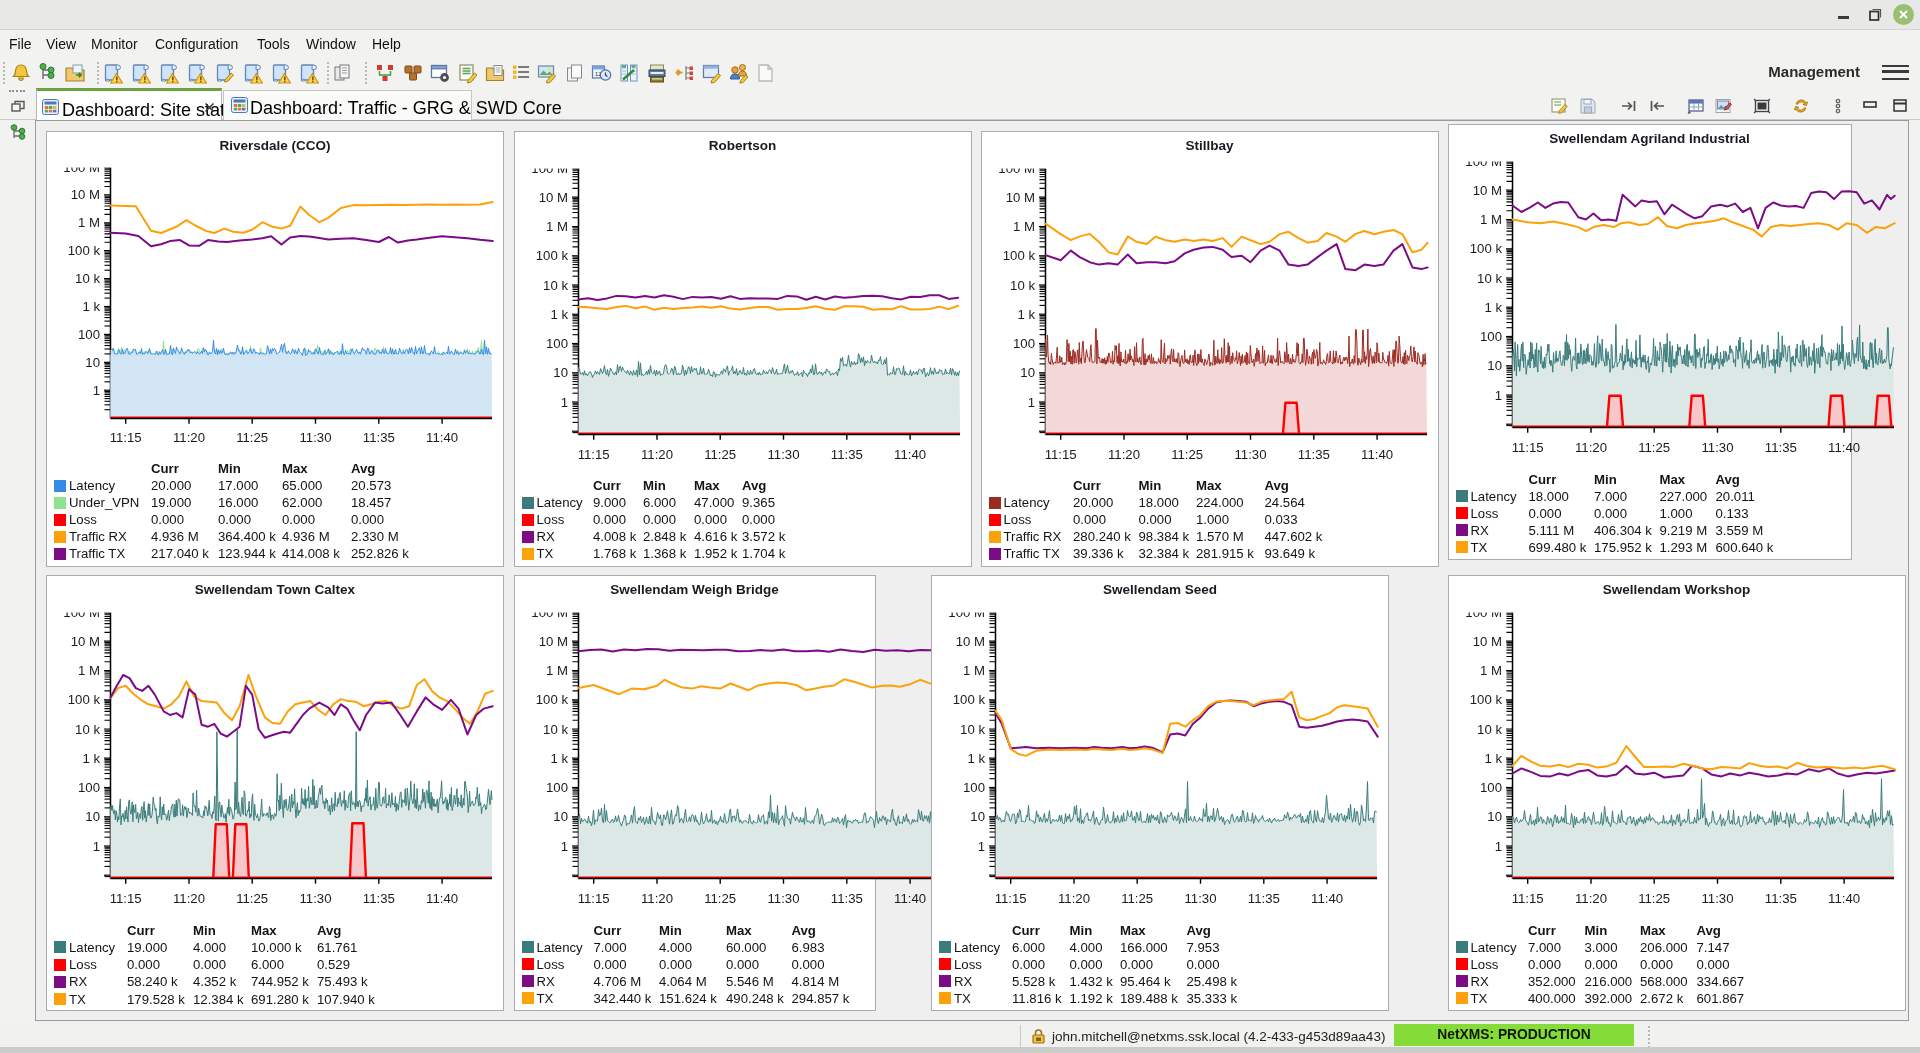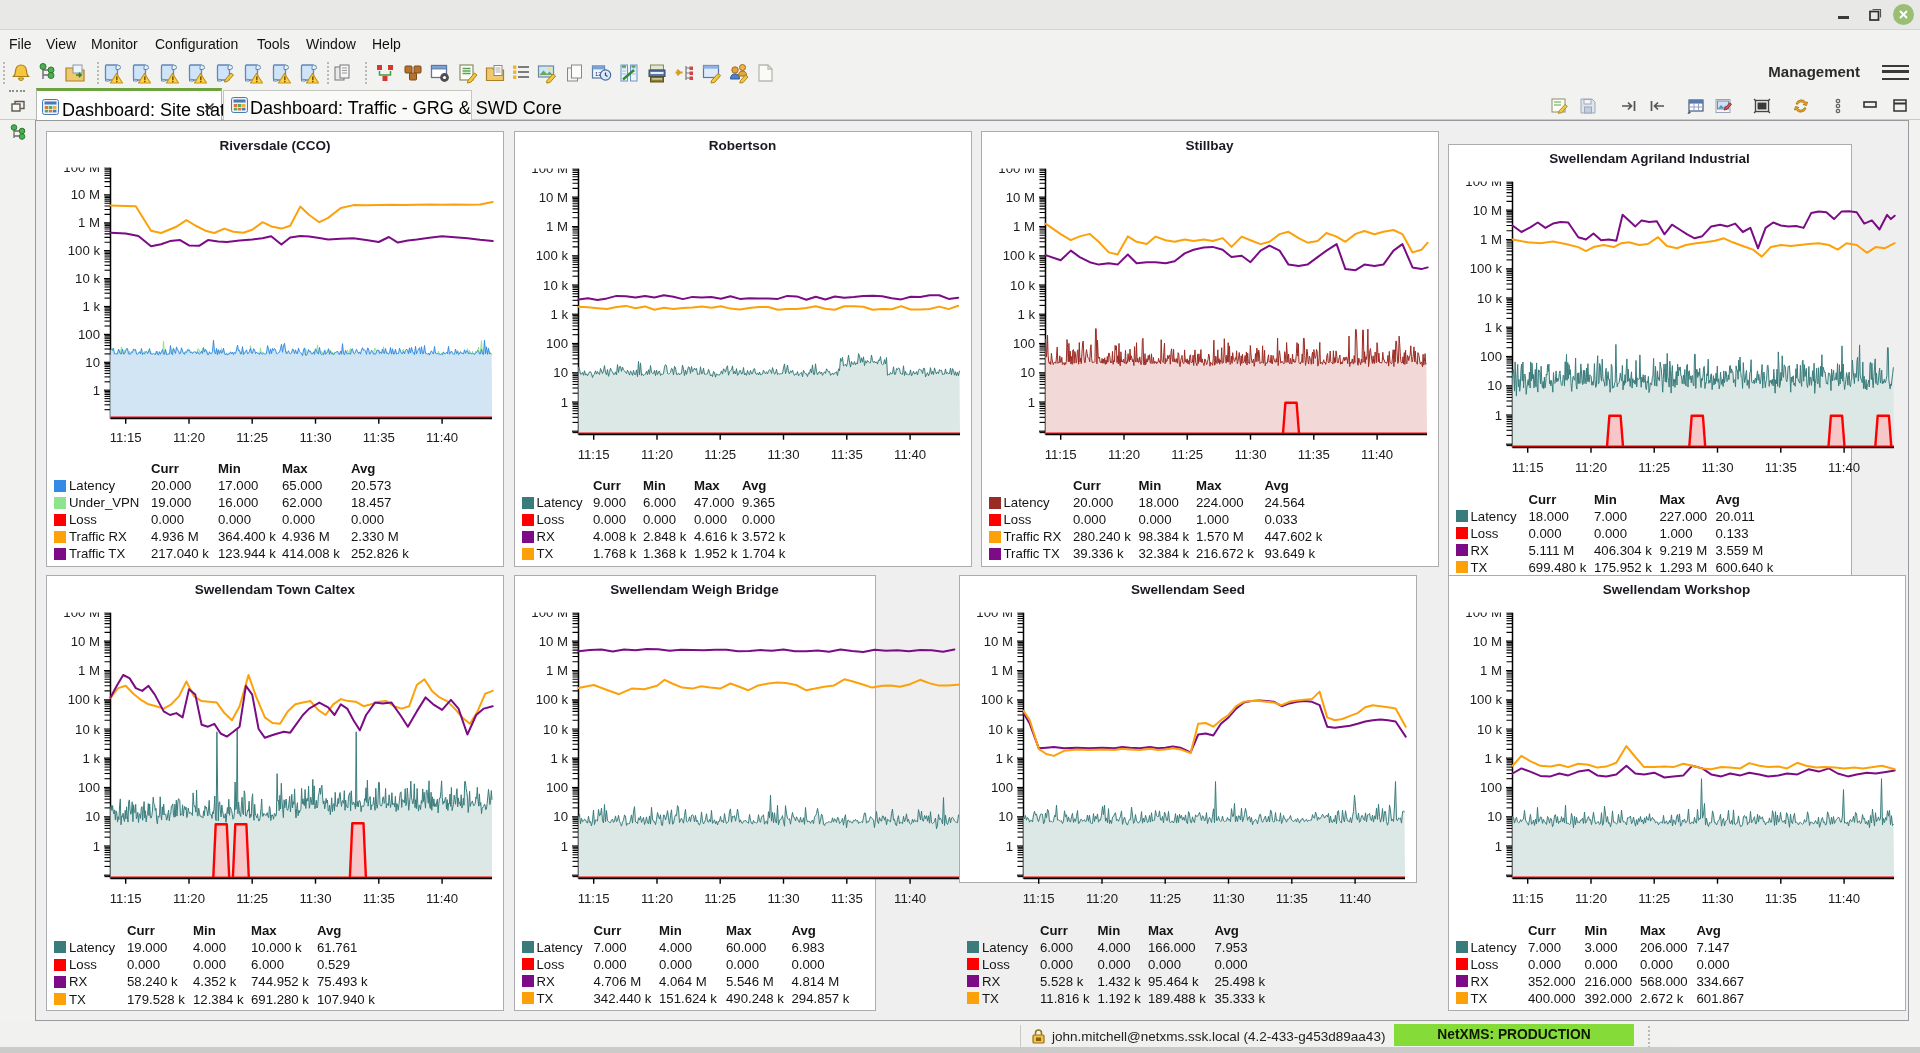--- a/index.html
+++ b/index.html
@@ -807,25 +807,25 @@
         <span style="left:91.5px">280.240 k</span>
         <span style="left:157px">98.384 k</span>
         <span style="left:214.5px">1.570 M</span>
         <span style="left:283px">447.602 k</span>
       </div>
       <div class="lrow" style="top:413.5px">
         <span class="sw" style="left:7px;background:#7B0C86"></span>
         <span style="left:22px">Traffic TX</span>
         <span style="left:91.5px">39.336 k</span>
         <span style="left:157px">32.384 k</span>
-        <span style="left:214.5px">216.672 k</span>
+        <span style="left:214.5px">281.915 k</span>
         <span style="left:283px">93.649 k</span>
       </div>
     </div>
-    <div class="panel" style="left:1411.5px;top:23px;width:404px;height:436px">
+    <div class="panel" style="left:1411.5px;top:3px;width:404px;height:436px">
       <div class="ptitle">Swellendam Agriland Industrial</div>
       <svg width="456" height="336" style="position:absolute;left:0;top:0" viewBox="0 0 456 336">
         <defs>
           <clipPath id="c30">
             <rect x="0" y="36.5" width="456" height="267.5"></rect>
           </clipPath>
         </defs>
         <g clip-path="url(#c30)">
           <line x1="63.5" y1="36.5" x2="63.5" y2="302.5" stroke="#000000" stroke-width="1.5"></line>
           <line x1="57.0" y1="36" x2="63.5" y2="36" stroke="#000000" stroke-width="1.2"></line>
@@ -1308,21 +1308,21 @@
       </div>
       <div class="lrow" style="top:413.5px">
         <span class="sw" style="left:7px;background:#FCA10A"></span>
         <span style="left:22px">TX</span>
         <span style="left:79px">342.440 k</span>
         <span style="left:144.5px">151.624 k</span>
         <span style="left:211.5px">490.248 k</span>
         <span style="left:277px">294.857 k</span>
       </div>
     </div>
-    <div class="panel" style="left:923px;top:454.0px;width:458px;height:308px">
+    <div class="panel" style="left:895px;top:454.0px;width:458px;height:436px">
       <div class="ptitle">Swellendam Seed</div>
       <svg width="456" height="336" style="position:absolute;left:0;top:0" viewBox="0 0 456 336">
         <defs>
           <clipPath id="c21">
             <rect x="0" y="36.5" width="456" height="267.5"></rect>
           </clipPath>
         </defs>
         <g clip-path="url(#c21)">
           <line x1="63.5" y1="36.5" x2="63.5" y2="302.5" stroke="#000000" stroke-width="1.5"></line>
           <line x1="57.0" y1="36" x2="63.5" y2="36" stroke="#000000" stroke-width="1.2"></line>

